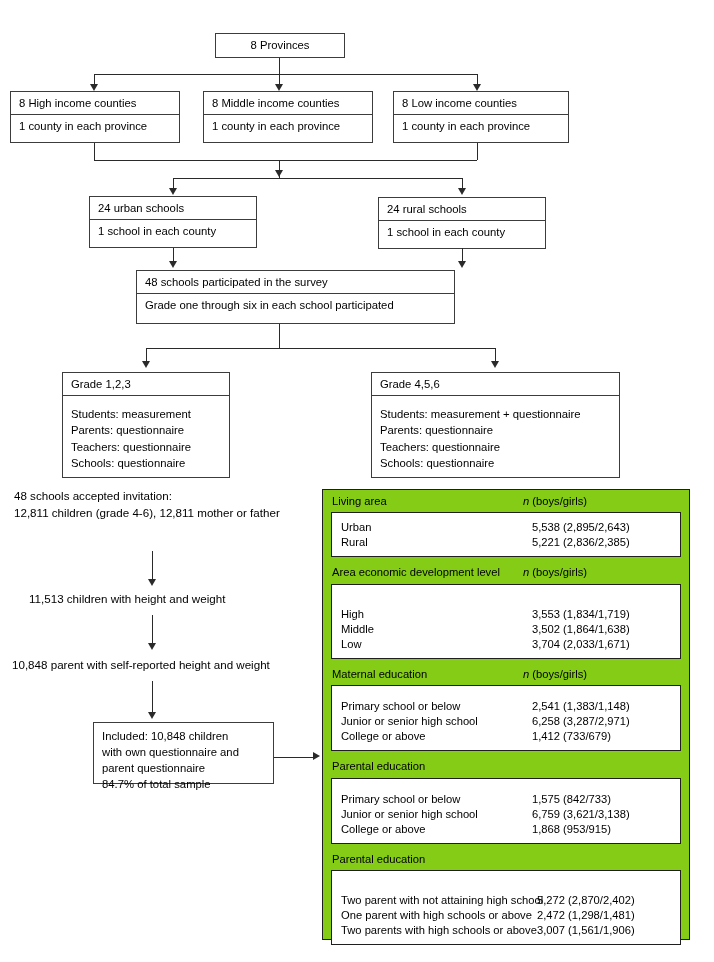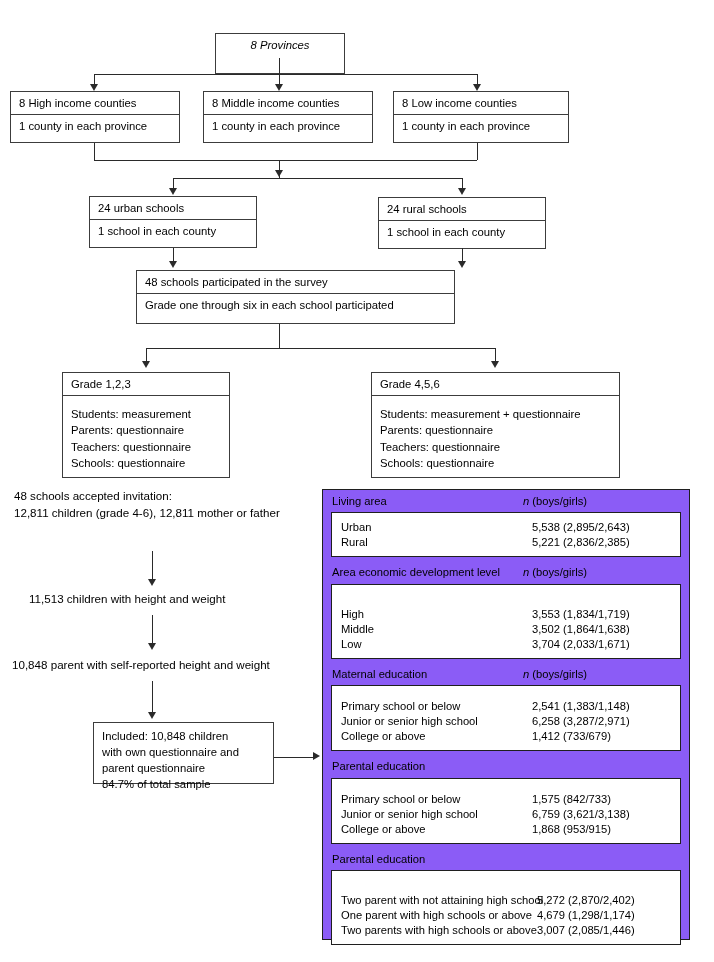--- a/index.html
+++ b/index.html
@@ -84,21 +84,21 @@
     border-top: 4.5px solid transparent;
     border-bottom: 4.5px solid transparent;
     border-left: 7px solid #2a2a2a;
   }
 
   
   #stats-panel {
     position: absolute;
     box-sizing: border-box;
     border: 1.5px solid #1f1f1f;
-    background: #8b5cf6;
+    background: #84cc16;
   }
   .stat-group-head {
     position: relative;
     box-sizing: border-box;
     padding: 5px 9px 4px 9px;
     font-size: 11.2px;
     line-height: 1.2;
   }
   .stat-group-head .ghead-label {
     display: inline-block;
@@ -131,21 +131,21 @@
     position: absolute;
     left: 200px;
     top: 0;
   }
 </style>
 </head>
 <body>
 
 <div id="canvas">
 
-  <div class="box" style="left:215px; top:33px; width:130px; height:41px;font-style:italic;">
+  <div class="box" style="left:215px; top:33px; width:130px; height:25px;">
     <div class="cell center">8 Provinces</div>
   </div>
 
   <div class="vline" style="left:279px; top:58px; height:16px;"></div>
   <div class="hline" style="left:94px; top:74px; width:383px;"></div>
   <div class="vline" style="left:94px; top:74px; height:11px;"></div>
   <div class="arrowdown" style="left:90px; top:84px;"></div>
   <div class="vline" style="left:279px; top:74px; height:11px;"></div>
   <div class="arrowdown" style="left:275px; top:84px;"></div>
   <div class="vline" style="left:477px; top:74px; height:11px;"></div>
@@ -338,23 +338,23 @@
     <div class="stat-group-head" style="padding-top:9px;">
       <span class="ghead-label">Parental education</span>
     </div>
     <div class="stat-box" style="padding-top:22px;">
       <div class="stat-row">
         <span>Two parent with not attaining high school</span>
         <span class="srv" style="left:205px;">5,272 (2,870/2,402)</span>
       </div>
       <div class="stat-row">
         <span>One parent with high schools or above</span>
-        <span class="srv" style="left:205px;">4,679 (1,298/1,174)</span>
+        <span class="srv" style="left:205px;">2,472 (1,298/1,481)</span>
       </div>
       <div class="stat-row">
         <span>Two parents with high schools or above</span>
-        <span class="srv" style="left:205px;">3,007 (2,085/1,446)</span>
+        <span class="srv" style="left:205px;">3,007 (1,561/1,906)</span>
       </div>
     </div>
 
   </div>
 
 </div>
 
 </body></html>

